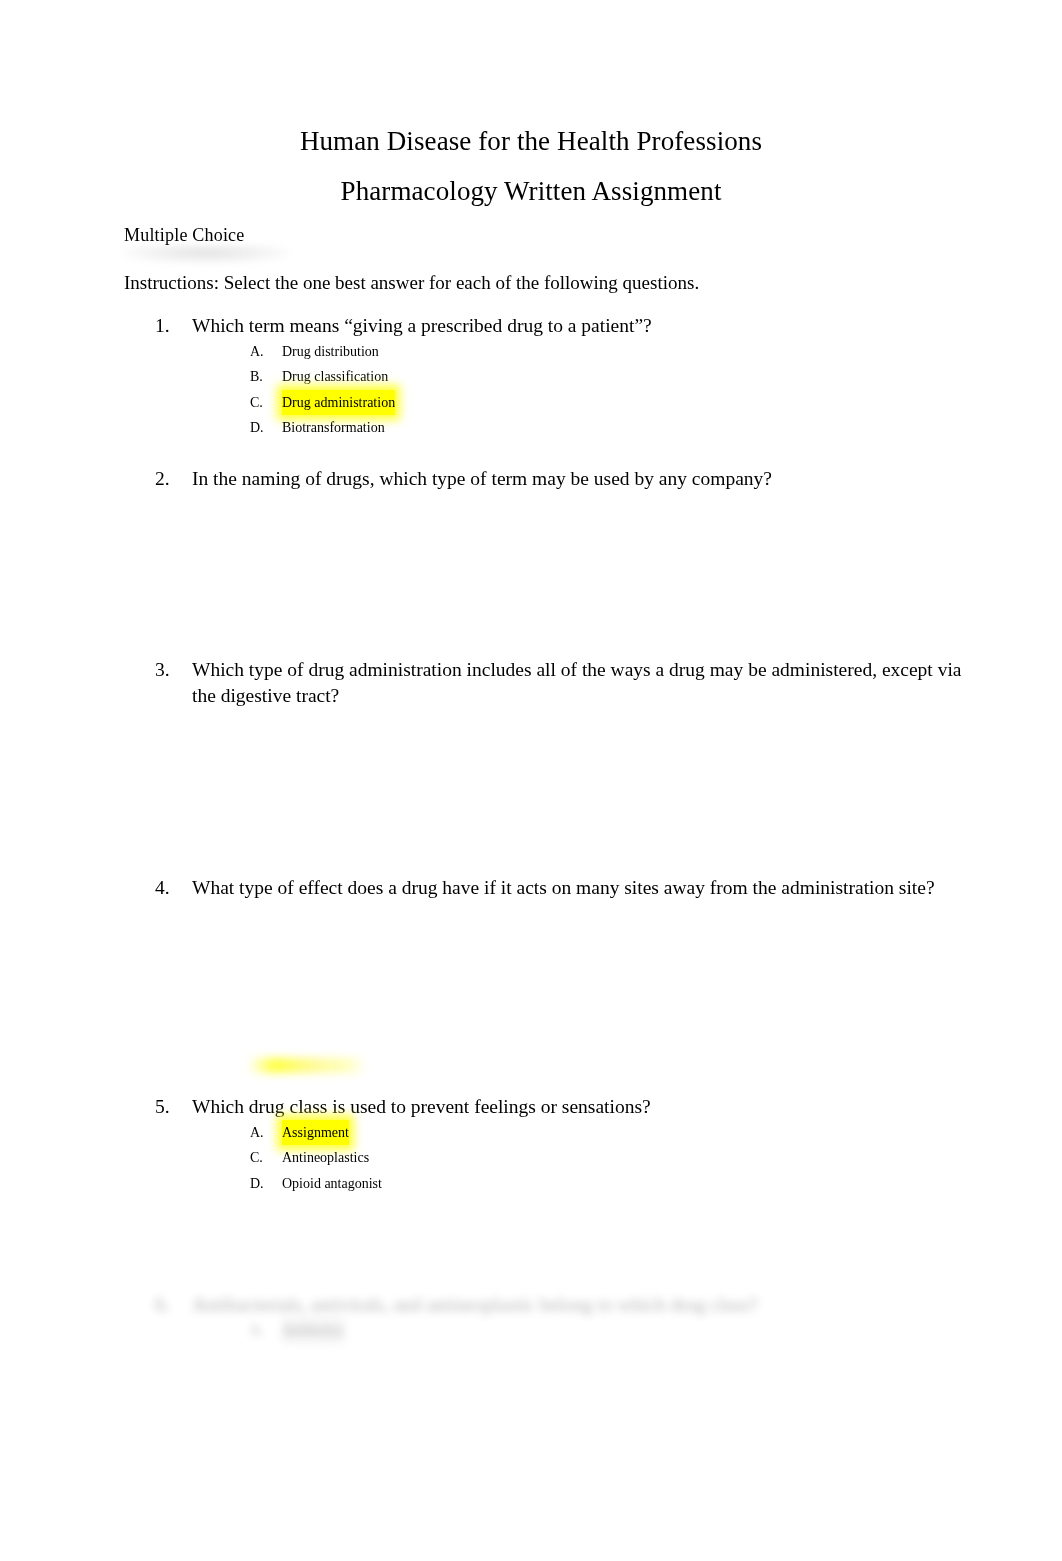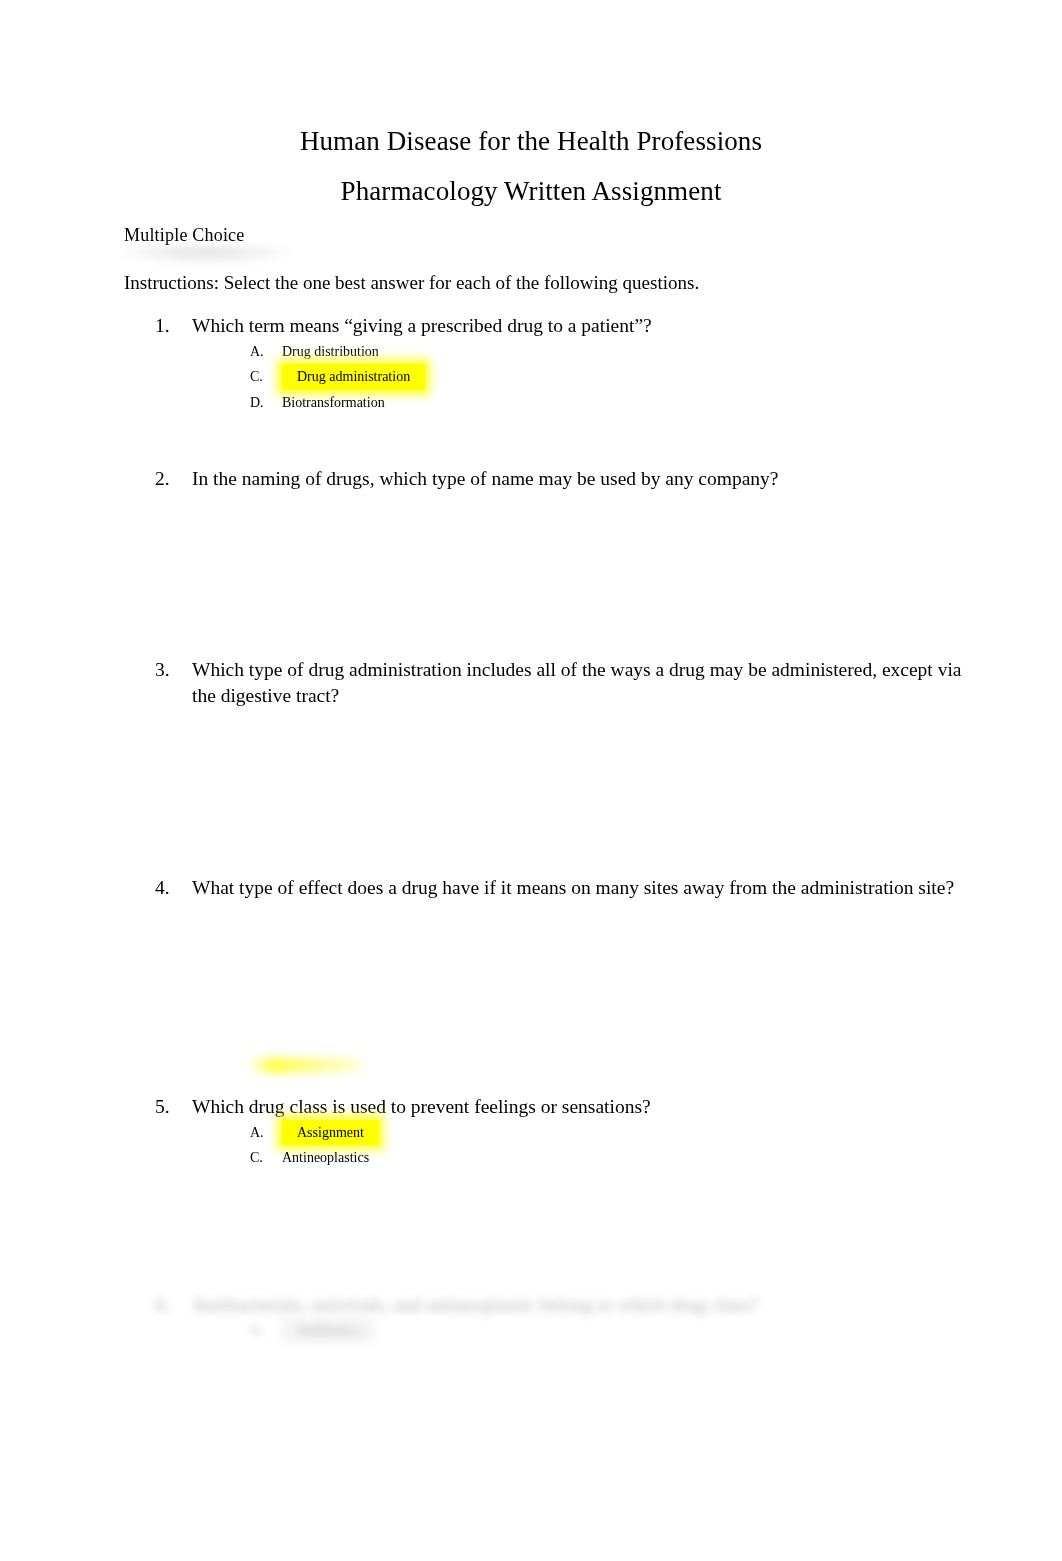--- a/index.html
+++ b/index.html
@@ -114,21 +114,21 @@
   }
   .opt-text {
     display:inline-block;
     position:relative;
   }
 
   
   .hl .opt-text {
     background:#ffff00;
     box-shadow:0 0 9px 5px rgba(255,255,0,0.78);
-    padding:0 15px;
+    padding:0 0;
   }
 
   
   .ghost-highlight {
     position:absolute;
     left:248px;
     top:1058px;
     width:118px;
     height:15px;
     background:linear-gradient(to right,
@@ -177,64 +177,70 @@
 
   <div class="question" style="top:313px;">
     <div class="q-line">
       <span class="q-num">1.</span>
       <span class="q-text">Which term means “giving a prescribed drug to a patient”?</span>
     </div>
     <ul class="options">
       <li class="option">
         <span class="opt-letter">A.</span><span class="opt-text">Drug distribution</span>
       </li>
+      <li class="option">
+        <span class="opt-letter">B.</span><span class="opt-text">Drug classification</span>
+      </li>
       <li class="option hl">
         <span class="opt-letter">C.</span><span class="opt-text">Drug administration</span>
       </li>
       <li class="option">
         <span class="opt-letter">D.</span><span class="opt-text">Biotransformation</span>
       </li>
     </ul>
   </div>
 
   <div class="question" style="top:466px;">
     <div class="q-line">
       <span class="q-num">2.</span>
-      <span class="q-text">In the naming of drugs, which type of name may be used by any company?</span>
+      <span class="q-text">In the naming of drugs, which type of term may be used by any company?</span>
     </div>
   </div>
 
   <div class="question" style="top:657px;">
     <div class="q-line">
       <span class="q-num">3.</span>
       <span class="q-text">Which type of drug administration includes all of the ways a drug may be administered, except via the digestive tract?</span>
     </div>
   </div>
 
   <div class="question" style="top:875px;">
     <div class="q-line">
       <span class="q-num">4.</span>
-      <span class="q-text">What type of effect does a drug have if it means on many sites away from the administration site?</span>
+      <span class="q-text">What type of effect does a drug have if it acts on many sites away from the administration site?</span>
     </div>
   </div>
 
   <div class="ghost-highlight"></div>
 
   <div class="question" style="top:1094px;">
     <div class="q-line">
       <span class="q-num">5.</span>
       <span class="q-text">Which drug class is used to prevent feelings or sensations?</span>
     </div>
     <ul class="options">
       <li class="option hl">
         <span class="opt-letter">A.</span><span class="opt-text">Assignment</span>
       </li>
       <li class="option">
         <span class="opt-letter">C.</span><span class="opt-text">Antineoplastics</span>
       </li>
+      <li class="option">
+        <span class="opt-letter">D.</span><span class="opt-text">Opioid antagonist</span>
+      </li>
     </ul>
   </div>
 
   <div class="blurred-block">
     <div class="q-line">
       <span class="q-num">6.</span>
       <span class="q-text">Antibacterials, antivirals, and antineoplastic belong to which drug class?</span>
     </div>
     <ul class="options">
       <li class="option hl">

